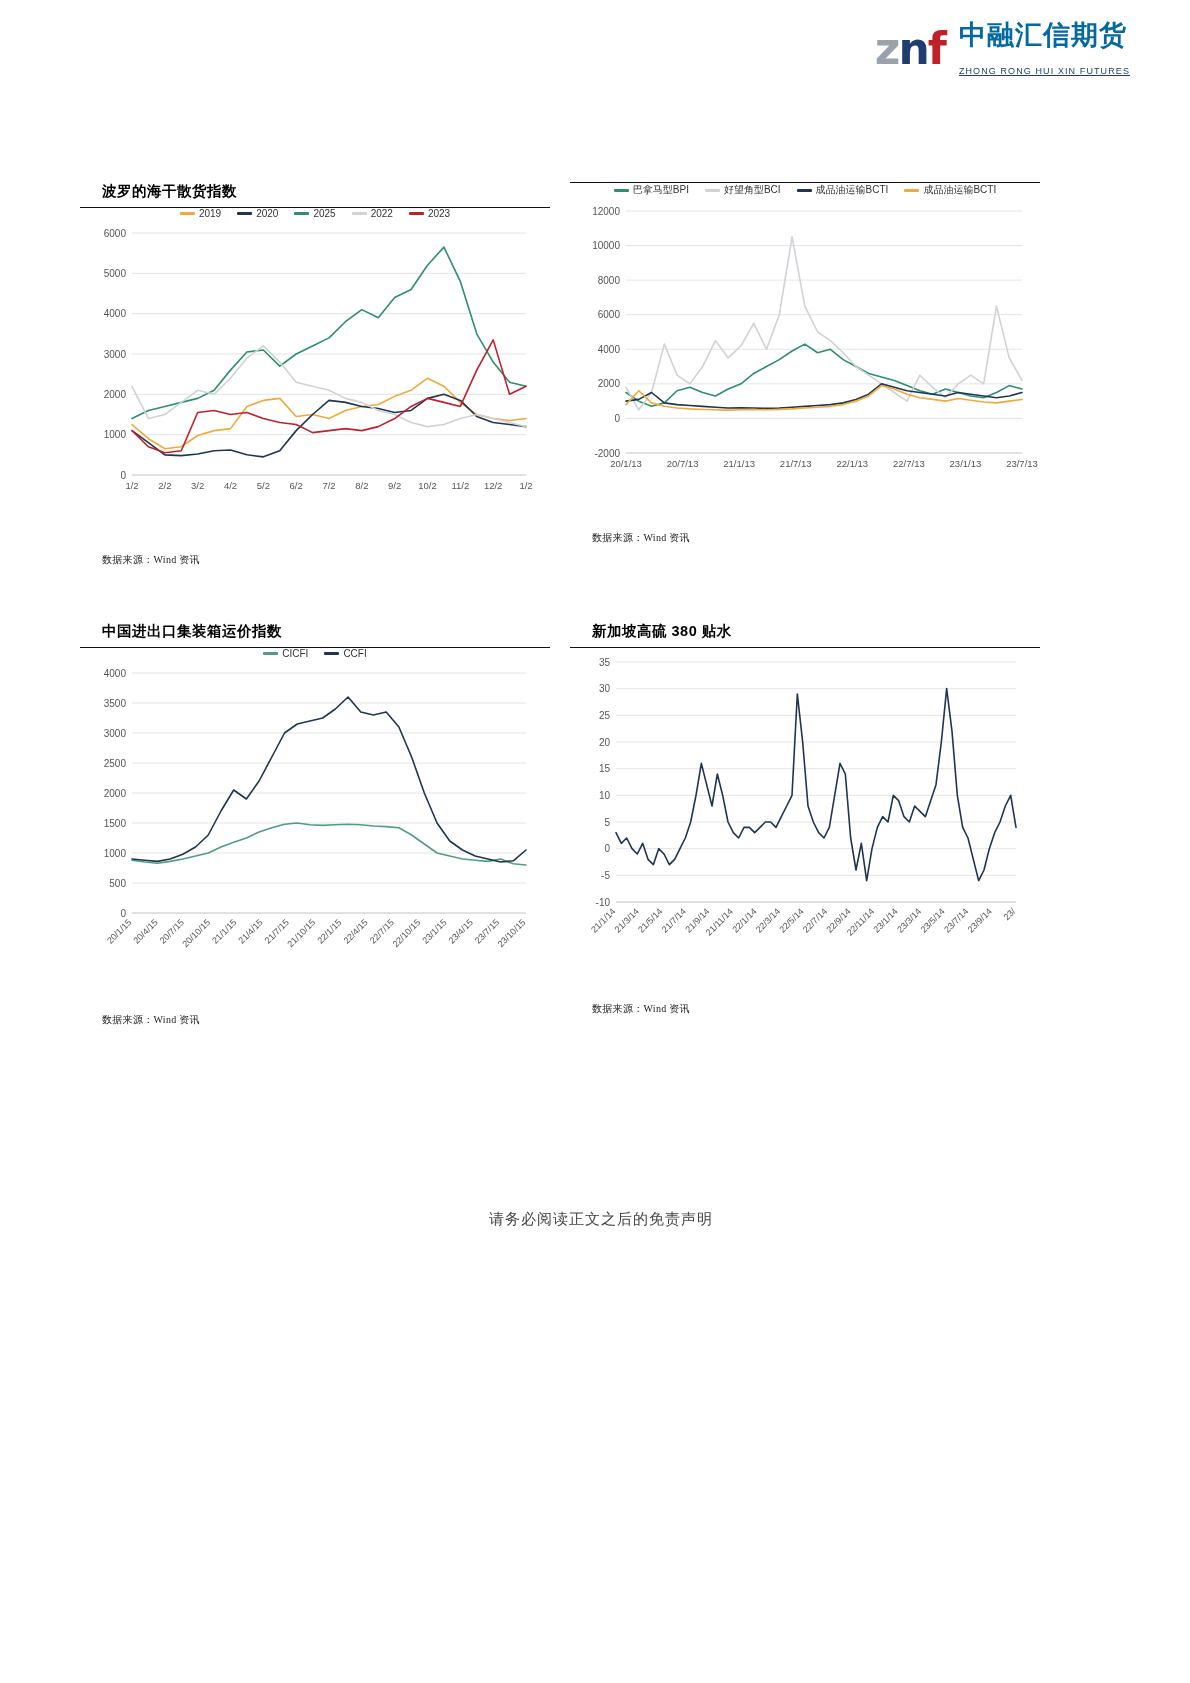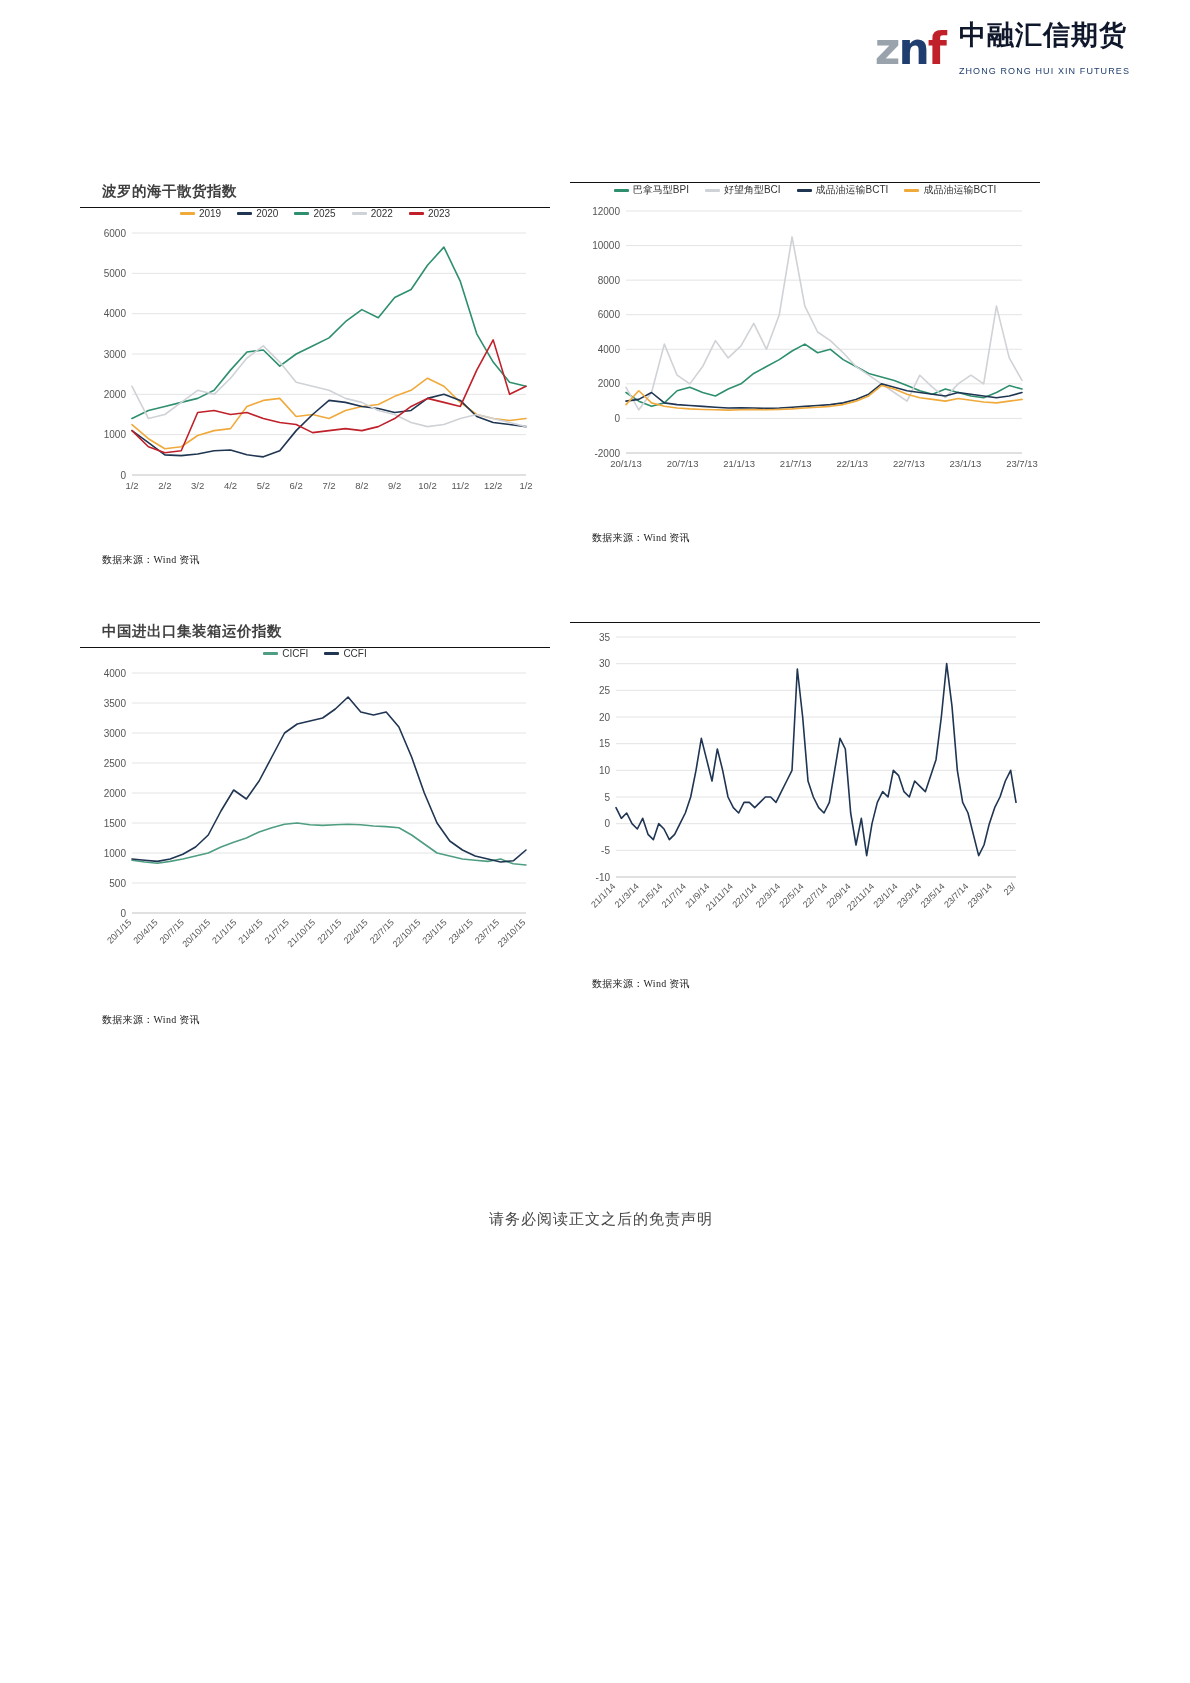--- a/index.html
+++ b/index.html
@@ -9,26 +9,26 @@
     color:#222;position:relative;overflow:hidden;
   }
   .page{position:relative;width:1190px;height:1307px;}
 
   
   .logo{position:absolute;right:60px;top:22px;display:flex;align-items:center;gap:14px;}
   .logo-mark{font-family:"DejaVu Sans", sans-serif;font-weight:bold;font-size:44px;letter-spacing:-2px;color:#9aa3ab;line-height:1;}
   .logo-mark .r{color:#1f3d6e;}
   .logo-mark .f{color:#c0202a;}
   .logo-text{display:flex;flex-direction:column;line-height:1;}
-  .logo-cn{font-size:27px;font-weight:bold;color:#0f172a;letter-spacing:1px;font-family:Liberation Serif, serif;}
-  .logo-en{font-size:9px;color:#1f3d6e;letter-spacing:1.1px;margin-top:18px;}
+  .logo-cn{font-size:27px;font-weight:bold;color:#0369a1;letter-spacing:1px;font-family:Liberation Serif, serif;}
+  .logo-en{font-size:9px;color:#1f3d6e;letter-spacing:1.1px;margin-top:18px;text-decoration:underline;}
 
   
   .panel{position:absolute;}
-  .panel-title{font-size:14.5px;font-weight:bold;color:#404040;padding-left:22px;margin-bottom:6px;letter-spacing:.5px;}
+  .panel-title{font-size:14.5px;font-weight:bold;color:#000000;padding-left:22px;margin-bottom:6px;letter-spacing:.5px;}
   .rule{border-bottom:1px solid #111;width:100%;}
   .source{font-size:10px;color:#222;letter-spacing:.3px;font-family:Liberation Serif, serif;}
 
   
   .legend{display:flex;justify-content:center;gap:16px;align-items:center;font-size:10px;color:#333;}
   .legend .item{display:flex;align-items:center;gap:4px;white-space:nowrap;}
   .legend .swatch{width:15px;height:3px;display:inline-block;border-radius:1px;}
 
   
   .chart-wrap{position:relative;}
@@ -230,20 +230,21 @@
           <text x="446" y="264" class="xlab-rot" text-anchor="end" transform="rotate(-45 446 264)">23/10/15</text>
           <line x1="52" y1="254" x2="446" y2="254" class="axisline"></line>
           <path d="M52.00,201.20 L64.71,203.00 L77.42,204.20 L90.13,202.40 L102.84,200.00 L115.55,197.00 L128.26,194.00 L140.97,188.00 L153.68,183.20 L166.39,179.00 L179.10,173.00 L191.81,168.80 L204.52,165.20 L217.23,164.00 L229.94,165.80 L242.65,166.40 L255.35,165.80 L268.06,165.20 L280.77,165.80 L293.48,167.00 L306.19,167.60 L318.90,168.80 L331.61,176.00 L344.32,185.00 L357.03,194.00 L369.74,197.00 L382.45,200.00 L395.16,201.20 L407.87,202.40 L420.58,200.00 L433.29,204.80 L446.00,206.00 " class="series" stroke="#4f9e81" stroke-width="1.8" stroke-linejoin="round" stroke-linecap="round"></path>
           <path d="M52.00,200.00 L64.71,201.20 L77.42,202.40 L90.13,200.00 L102.84,195.20 L115.55,188.00 L128.26,176.00 L140.97,152.00 L153.68,131.00 L166.39,140.00 L179.10,122.00 L191.81,98.00 L204.52,74.00 L217.23,65.00 L229.94,62.00 L242.65,59.00 L255.35,50.00 L268.06,38.00 L280.77,53.00 L293.48,56.00 L306.19,53.00 L318.90,68.00 L331.61,98.00 L344.32,134.00 L357.03,164.00 L369.74,182.00 L382.45,191.00 L395.16,197.00 L407.87,200.00 L420.58,203.00 L433.29,201.80 L446.00,191.00 " class="series" stroke="#1f3552" stroke-width="1.8" stroke-linejoin="round" stroke-linecap="round"></path>
         </svg>
     </div>
     <div class="source" style="margin-top:24px;padding-left:22px;">数据来源：Wind 资讯</div>
   </div>
 
   <div class="panel" style="left:570px;top:622px;width:470px;">
+    <div class="panel-title">新加坡高硫 380 贴水</div>
     <div class="rule"></div>
 
     <div class="chart-wrap">
       <svg class="chart-svg" id="svg-sing380" width="470" height="330" viewBox="0 0 470 330">
           <line x1="46" y1="254" x2="446" y2="254" class="gridline"></line>
           <text x="40" y="257.5" class="ylab" text-anchor="end">-10</text>
           <line x1="46" y1="227.33333333333331" x2="446" y2="227.33333333333331" class="gridline"></line>
           <text x="40" y="230.83333333333331" class="ylab" text-anchor="end">-5</text>
           <line x1="46" y1="200.66666666666666" x2="446" y2="200.66666666666666" class="gridline"></line>
           <text x="40" y="204.16666666666666" class="ylab" text-anchor="end">0</text>

